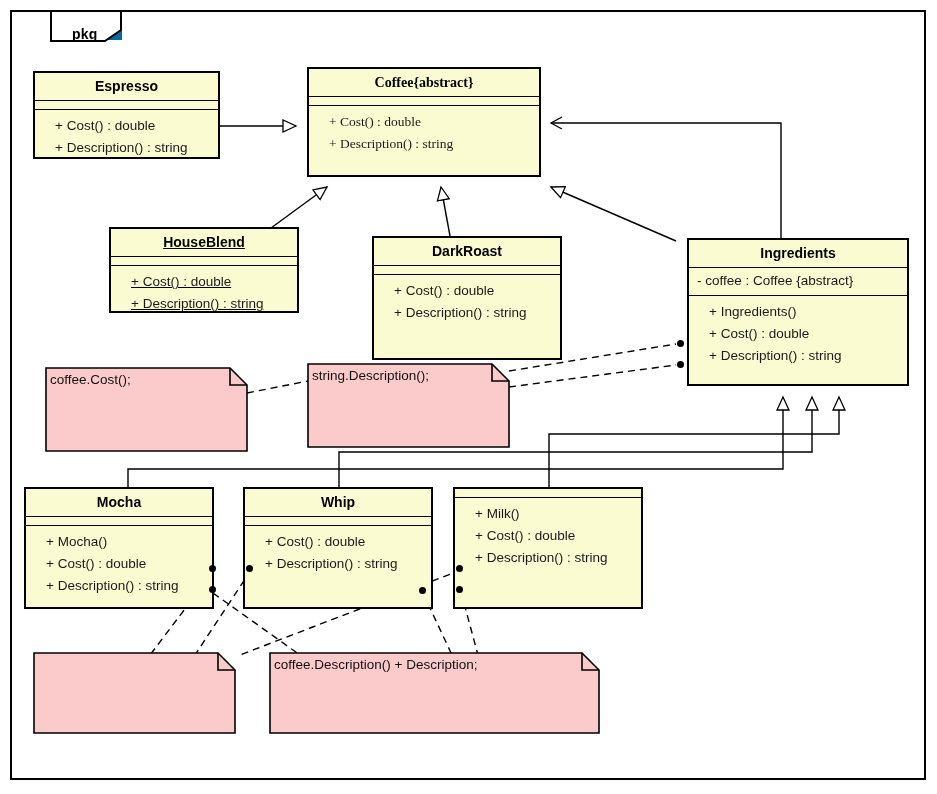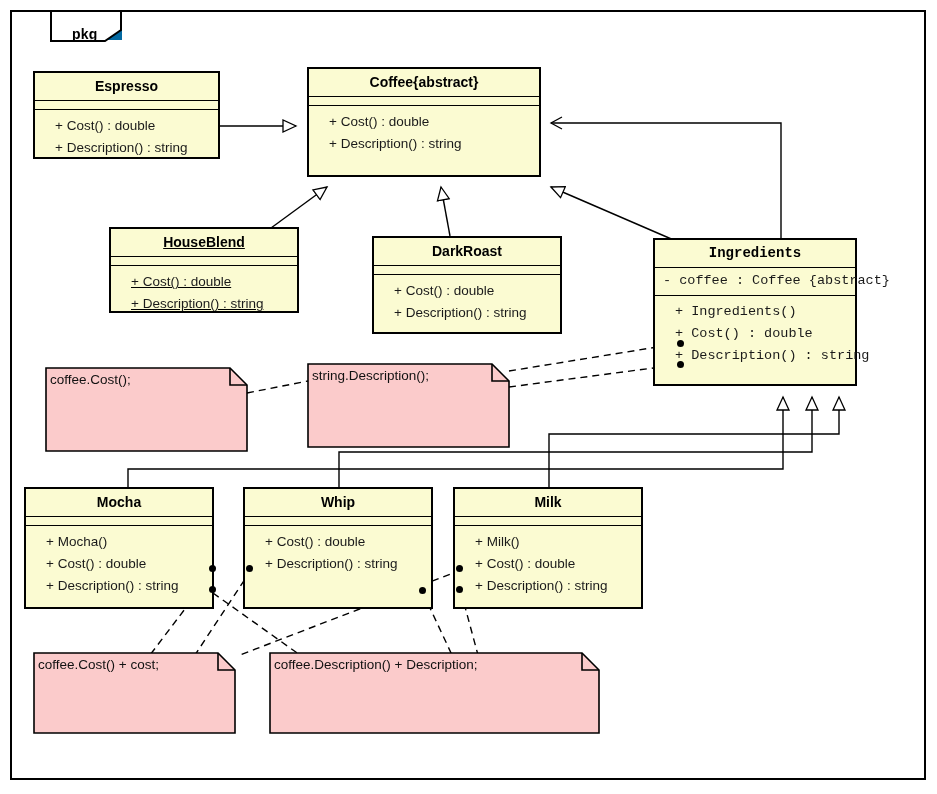--- a/index.html
+++ b/index.html
@@ -134,48 +134,48 @@
 
 <div class="uml-class" style="left:33px;top:71px;width:187px;height:88px;">
   <div class="uml-name">Espresso</div>
   <div class="uml-attrs empty"></div>
   <div class="uml-ops">
     <div class="uml-row">+ Cost() : double</div>
     <div class="uml-row">+ Description() : string</div>
   </div>
 </div>
 
-<div class="uml-class" style="left:307px;top:67px;width:234px;height:110px;">
+<div class="uml-class" style="left:307px;top:67px;width:234px;height:110px;font-family:Liberation Serif, serif;">
   <div class="uml-name">Coffee{abstract}</div>
   <div class="uml-attrs empty"></div>
   <div class="uml-ops">
     <div class="uml-row">+ Cost() : double</div>
     <div class="uml-row">+ Description() : string</div>
   </div>
 </div>
 
 <div class="uml-class" style="left:109px;top:227px;width:190px;height:86px;text-decoration:underline;">
   <div class="uml-name">HouseBlend</div>
   <div class="uml-attrs empty"></div>
   <div class="uml-ops">
     <div class="uml-row">+ Cost() : double</div>
     <div class="uml-row">+ Description() : string</div>
   </div>
 </div>
 
-<div class="uml-class" style="left:372px;top:236px;width:190px;height:98px;">
+<div class="uml-class" style="left:372px;top:236px;width:190px;height:124px;">
   <div class="uml-name">DarkRoast</div>
   <div class="uml-attrs empty"></div>
   <div class="uml-ops">
     <div class="uml-row">+ Cost() : double</div>
     <div class="uml-row">+ Description() : string</div>
   </div>
 </div>
 
-<div class="uml-class" style="left:653px;top:238px;width:204px;height:148px;font-family:Liberation Mono, monospace;">
+<div class="uml-class" style="left:687px;top:238px;width:222px;height:148px;">
   <div class="uml-name">Ingredients</div>
   <div class="uml-attrs">
     <div class="uml-row">- coffee : Coffee {abstract}</div>
   </div>
   <div class="uml-ops">
     <div class="uml-row">+ Ingredients()</div>
     <div class="uml-row">+ Cost() : double</div>
     <div class="uml-row">+ Description() : string</div>
   </div>
 </div>
@@ -199,21 +199,20 @@
   <div class="uml-attrs empty"></div>
   <div class="uml-ops">
     <div class="uml-row">+ Cost() : double</div>
     <div class="uml-row">+ Description() : string</div>
   </div>
 </div>
 <div class="anchor-dot" style="left:246px;top:565px;"></div>
 <div class="anchor-dot" style="left:419px;top:587px;"></div>
 
 <div class="uml-class" style="left:453px;top:487px;width:190px;height:122px;">
-  <div class="uml-name">Milk</div>
   <div class="uml-attrs empty"></div>
   <div class="uml-ops">
     <div class="uml-row">+ Milk()</div>
     <div class="uml-row">+ Cost() : double</div>
     <div class="uml-row">+ Description() : string</div>
   </div>
 </div>
 <div class="anchor-dot" style="left:456px;top:565px;"></div>
 <div class="anchor-dot" style="left:456px;top:586px;"></div>
 
@@ -231,21 +230,20 @@
     <path d="M185,1 L185,18 L202,18" fill="none" stroke="#000" stroke-width="1.6"></path>
   </svg>
   <div class="note-text">string.Description();</div>
 </div>
 
 <div class="uml-note" style="left:33px;top:652px;width:203px;height:82px;">
   <svg width="203" height="82" viewBox="0 0 203 82" xmlns="http://www.w3.org/2000/svg">
     <path d="M1,1 L185,1 L202,18 L202,81 L1,81 Z" fill="#fbcbcb" stroke="#000" stroke-width="1.6"></path>
     <path d="M185,1 L185,18 L202,18" fill="none" stroke="#000" stroke-width="1.6"></path>
   </svg>
-  <div class="note-text">coffee.Cost() + cost;</div>
 </div>
 
 <div class="uml-note" style="left:269px;top:652px;width:331px;height:82px;">
   <svg width="331" height="82" viewBox="0 0 331 82" xmlns="http://www.w3.org/2000/svg">
     <path d="M1,1 L313,1 L330,18 L330,81 L1,81 Z" fill="#fbcbcb" stroke="#000" stroke-width="1.6"></path>
     <path d="M313,1 L313,18 L330,18" fill="none" stroke="#000" stroke-width="1.6"></path>
   </svg>
   <div class="note-text">coffee.Description() + Description;</div>
 </div>
 

